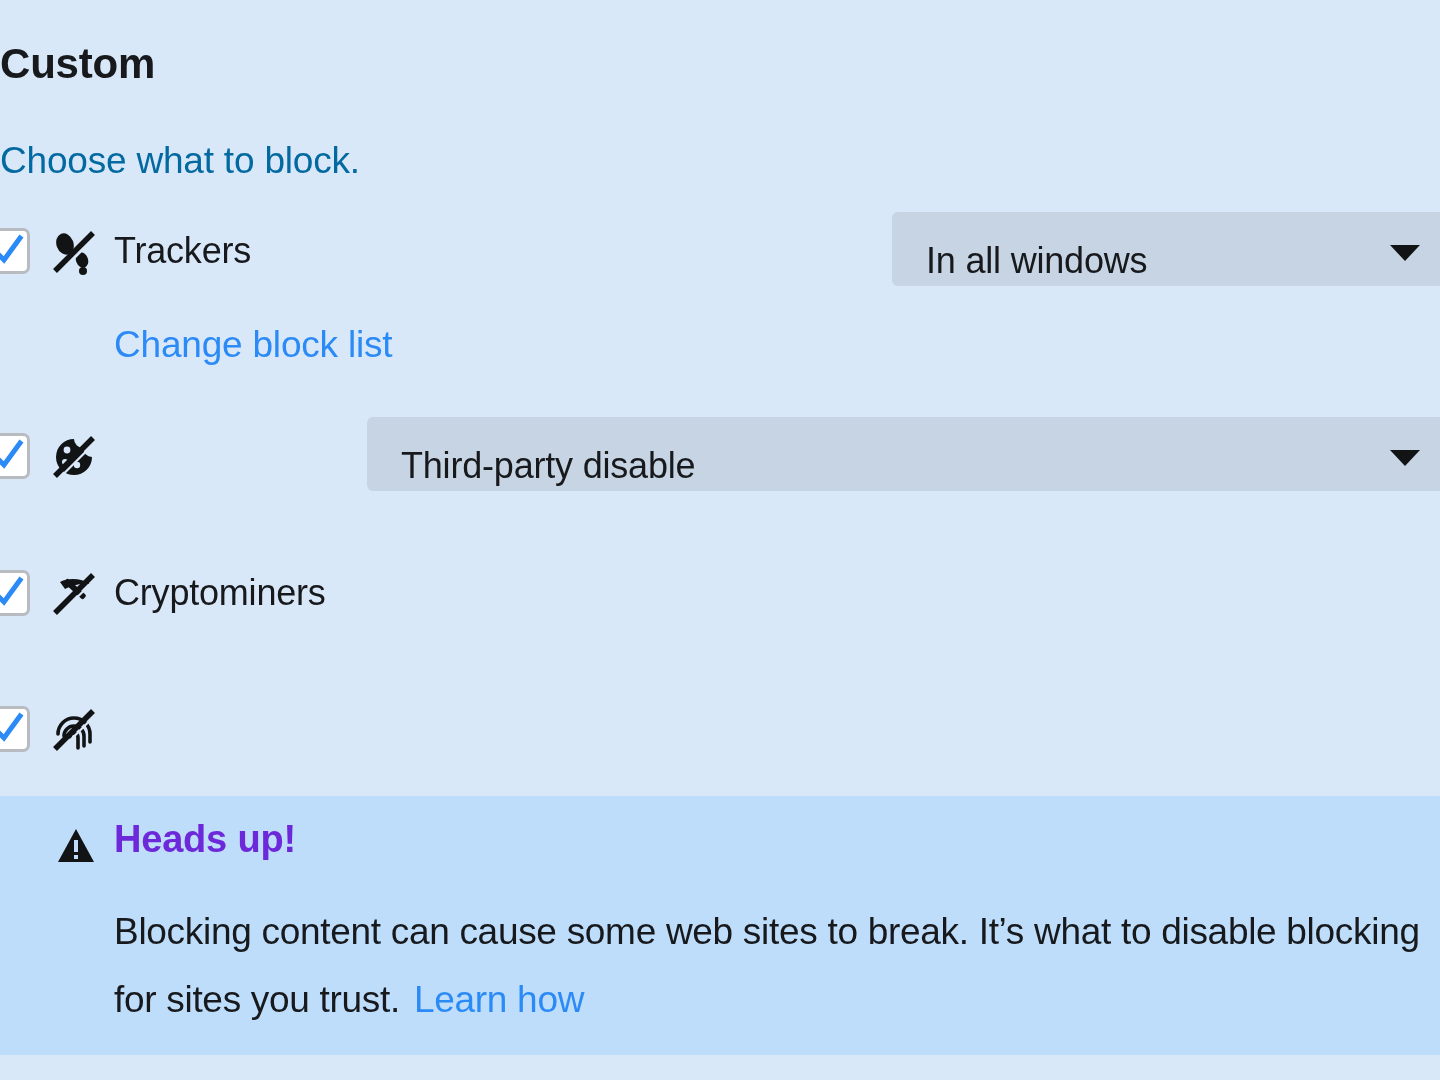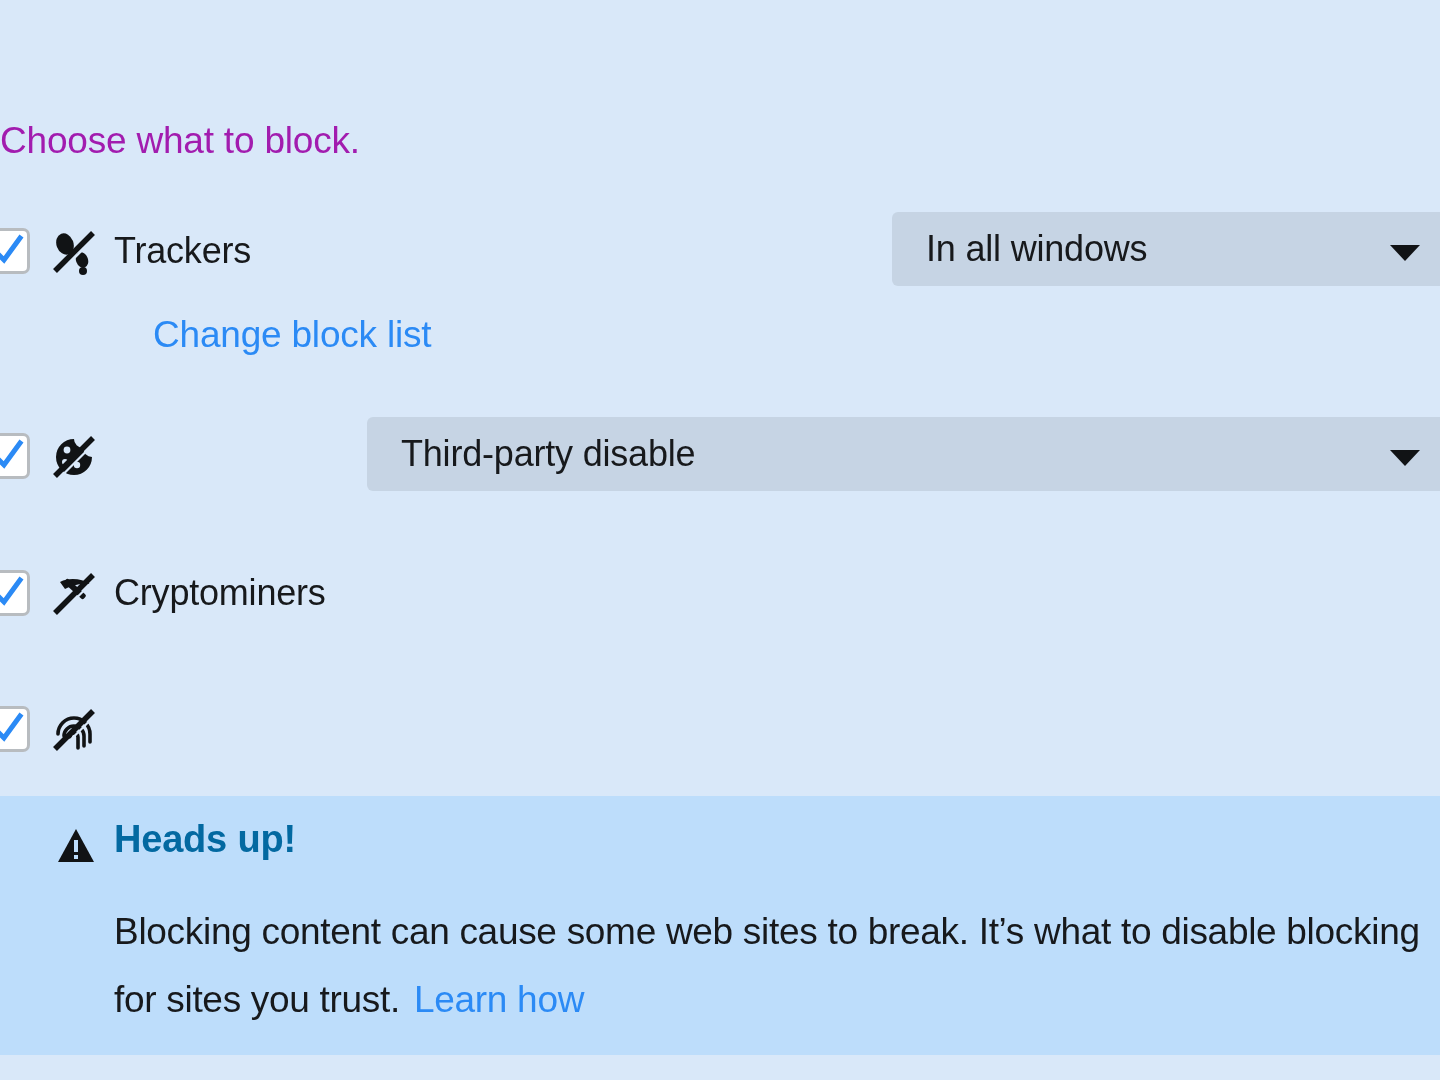--- a/index.html
+++ b/index.html
@@ -32,24 +32,24 @@
     font-size: 42px;
     font-weight: bold;
     color: #17191c;
     letter-spacing: -0.2px;
     white-space: nowrap;
   }
 
   .section-sub {
     position: absolute;
     left: 38px;
-    top: 120px;
+    top: 140px;
     font-size: 37px;
     font-weight: normal;
-    color: #a21caf;
+    color: #0369a1;
     letter-spacing: -0.2px;
     white-space: nowrap;
     text-align: center;
   }
 
   
   .row {
     position: absolute;
     left: 0;
     width: 1492px;
@@ -99,21 +99,21 @@
   .dropdown {
     position: absolute;
     background: #c6d4e4;
     border-radius: 6px;
     box-sizing: border-box;
     height: 74px;
   }
   .dropdown .dd-label {
     position: absolute;
     left: 34px;
-    top: 0;
+    top: 12px;
     height: 74px;
     line-height: 74px;
     font-size: 36px;
     color: #17191c;
     letter-spacing: -0.2px;
     white-space: nowrap;
   }
   .dd-arrow {
     position: absolute;
     top: 33px;
@@ -140,21 +140,21 @@
 
   
   .link {
     position: absolute;
     font-size: 37px;
     color: #2b8af5;
     letter-spacing: -0.2px;
     white-space: nowrap;
     cursor: pointer;
   }
-  #change-block-list { left: 152px; top: 314px; margin-left: 39px; }
+  #change-block-list { left: 152px; top: 324px; }
 
   
   #headsup {
     position: absolute;
     left: 0;
     top: 796px;
     width: 1492px;
     height: 259px;
     background: #bdddfb;
   }
@@ -165,21 +165,21 @@
     width: 40px;
     height: 40px;
   }
   #headsup-icon svg { width: 40px; height: 40px; display: block; }
   #headsup-title {
     position: absolute;
     left: 152px;
     top: 22px;
     font-size: 38px;
     font-weight: bold;
-    color: #0369a1;
+    color: #6d28d9;
     letter-spacing: -0.2px;
     white-space: nowrap;
   }
   #headsup-body {
     position: absolute;
     left: 152px;
     top: 102px;
     width: 1330px;
     font-size: 37px;
     line-height: 68px;
@@ -191,20 +191,21 @@
     margin-left: 14px;
     cursor: pointer;
     margin-top: 36px;
   }
 </style>
 </head>
 <body>
 
 <div id="panel">
 
+  <div class="section-title">Custom</div>
   <div class="section-sub">Choose what to block.</div>
 
   <div class="row" style="top:212px;">
     <div class="checkbox">
       <svg viewBox="0 0 34 34">
         <path d="M5 18 L13 26 L29 4" stroke="#2b8af5" stroke-width="5" fill="none" stroke-linecap="square"></path>
       </svg>
     </div>
     <div class="row-icon">
       <svg viewBox="0 0 52 52">

